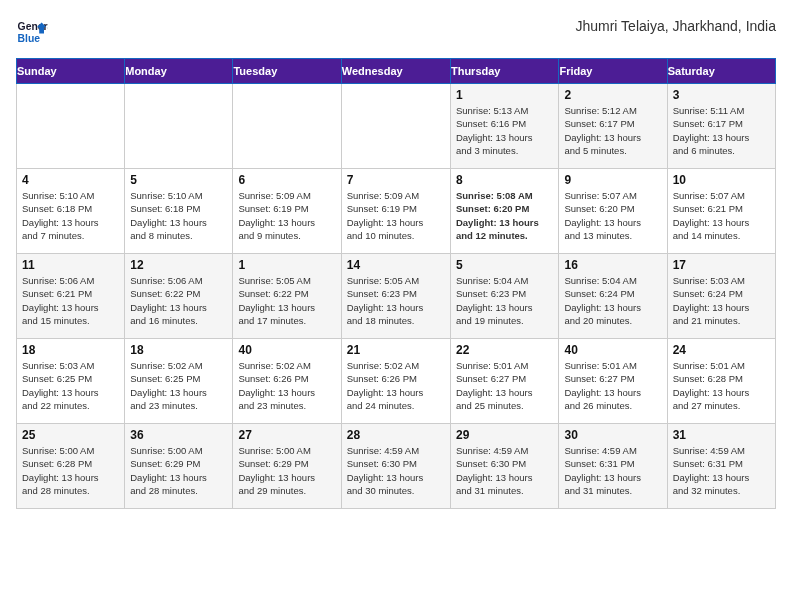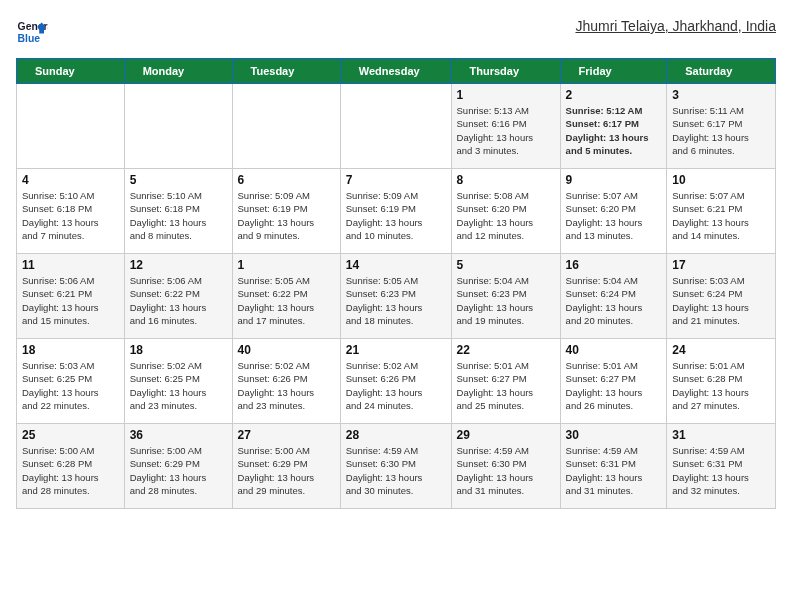--- a/index.html
+++ b/index.html
@@ -30,32 +30,31 @@
     }
     .month-title {
       font-size: 36px;
       font-weight: bold;
       color: #1a1a2e;
     }
     .location {
       font-size: 14px;
       color: #333;
       margin-top: 2px;
-      text-decoration: underline;
     }
     table {
       width: 100%;
       border-collapse: collapse;
       font-size: 10px;
     }
     thead th {
-      background-color: #15803d;
+      background-color: #4c1d95;
       color: #fff;
       text-align: left;
-      padding: 6px 18px;
+      padding: 6px 0;
       font-size: 11px;
       font-weight: bold;
       border: 1px solid #1565c0;
     }
     tbody td {
       border: 1px solid #ccc;
       vertical-align: top;
       padding: 4px 5px;
       width: 113px;
       height: 85px;
@@ -119,21 +118,21 @@
         <td class="empty"></td>
         <td>
           <span class="day-number">1</span>
           <div class="day-info" style="white-space: pre-line;">Sunrise: 5:13 AM
 Sunset: 6:16 PM
 Daylight: 13 hours
 and 3 minutes.</div>
         </td>
         <td>
           <span class="day-number">2</span>
-          <div class="day-info" style="white-space: pre-line; font-weight: bold;">Sunrise: 5:12 AM
+          <div class="day-info" style="white-space: pre-line;">Sunrise: 5:12 AM
 Sunset: 6:17 PM
 Daylight: 13 hours
 and 5 minutes.</div>
         </td>
         <td>
           <span class="day-number">3</span>
           <div class="day-info" style="white-space: pre-line;">Sunrise: 5:11 AM
 Sunset: 6:17 PM
 Daylight: 13 hours
 and 6 minutes.</div>
@@ -163,21 +162,21 @@
         </td>
         <td>
           <span class="day-number">7</span>
           <div class="day-info" style="white-space: pre-line;">Sunrise: 5:09 AM
 Sunset: 6:19 PM
 Daylight: 13 hours
 and 10 minutes.</div>
         </td>
         <td>
           <span class="day-number">8</span>
-          <div class="day-info" style="white-space: pre-line;">Sunrise: 5:08 AM
+          <div class="day-info" style="white-space: pre-line; font-weight: bold;">Sunrise: 5:08 AM
 Sunset: 6:20 PM
 Daylight: 13 hours
 and 12 minutes.</div>
         </td>
         <td>
           <span class="day-number">9</span>
           <div class="day-info" style="white-space: pre-line;">Sunrise: 5:07 AM
 Sunset: 6:20 PM
 Daylight: 13 hours
 and 13 minutes.</div>

